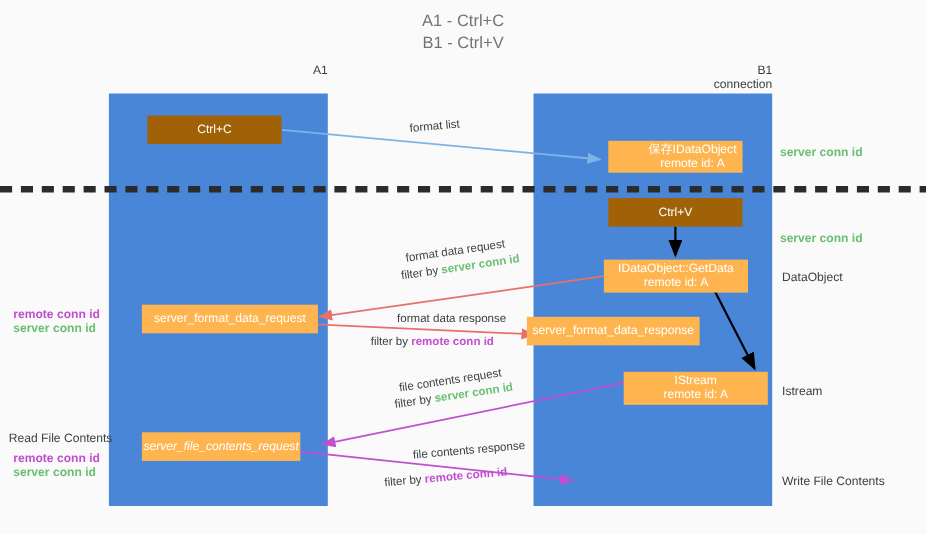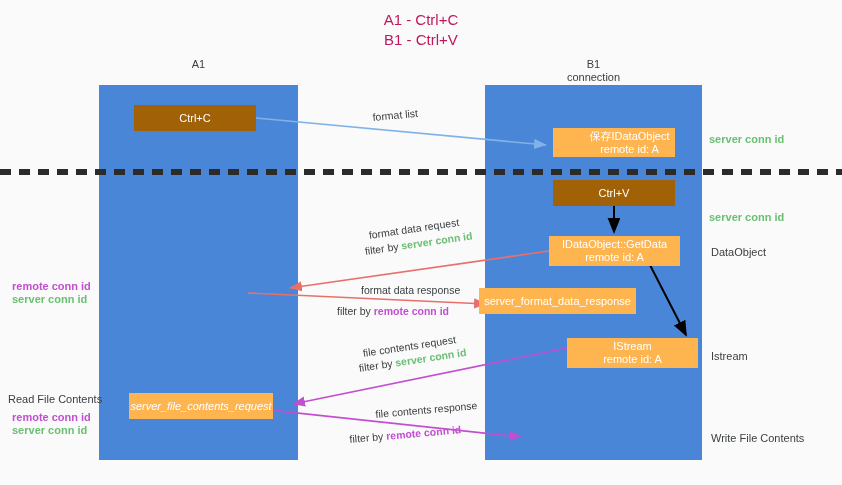--- a/index.html
+++ b/index.html
@@ -9,26 +9,26 @@
     font-family:"Liberation Sans","DejaVu Sans",sans-serif;
     overflow:hidden;
     position:relative;
     color:#3c4043;
   }
   #stage{position:absolute;left:0;top:0;width:842px;height:485px;}
 
   
   .title{
     position:absolute;left:0;top:10px;width:842px;
-    text-align:center;font-size:15px;line-height:20px;color:#be185d;
+    text-align:center;font-size:15px;line-height:20px;color:#737373;
     white-space:pre;
   }
 
   
-  .lane-head{position:absolute;text-align:center;font-size:11px;line-height:13px;color:#3c4043;}
+  .lane-head{position:absolute;text-align:right;font-size:11px;line-height:13px;color:#3c4043;}
 
   
   .lane{position:absolute;background:#4a86d8;}
 
   
   .box{
     position:absolute;
     display:flex;align-items:center;justify-content:center;
     text-align:center;
     font-size:11px;line-height:13px;
@@ -110,20 +110,21 @@
 remote id: A</div>
 
   <div class="box green" style="left:553px;top:180px;width:122px;height:26px;">Ctrl+V</div>
 
   <div class="box orange" style="left:549px;top:236px;width:131px;height:30px;">IDataObject::GetData
 remote id: A</div>
 
   <div class="box orange" style="left:567px;top:338px;width:131px;height:30px;">IStream
 remote id: A</div>
 
+  <div class="box orange" style="left:129px;top:277px;width:160px;height:26px;">server_format_data_request</div>
 
   <div class="box orange" style="left:479px;top:288px;width:157px;height:26px;">server_format_data_response</div>
 
   <div class="box orange" style="left:129px;top:393px;width:144px;height:26px;font-style:italic;">server_file_contents_request</div>
 
 
   <div class="ann" style="left:372px;top:111px;transform:rotate(-5.2deg);transform-origin:left top;">format list</div>
 
   <div class="ann" style="left:368px;top:229px;transform:rotate(-8.3deg);transform-origin:left top;">format data request</div>
   <div class="ann" style="left:364px;top:245px;transform:rotate(-8.3deg);transform-origin:left top;">

